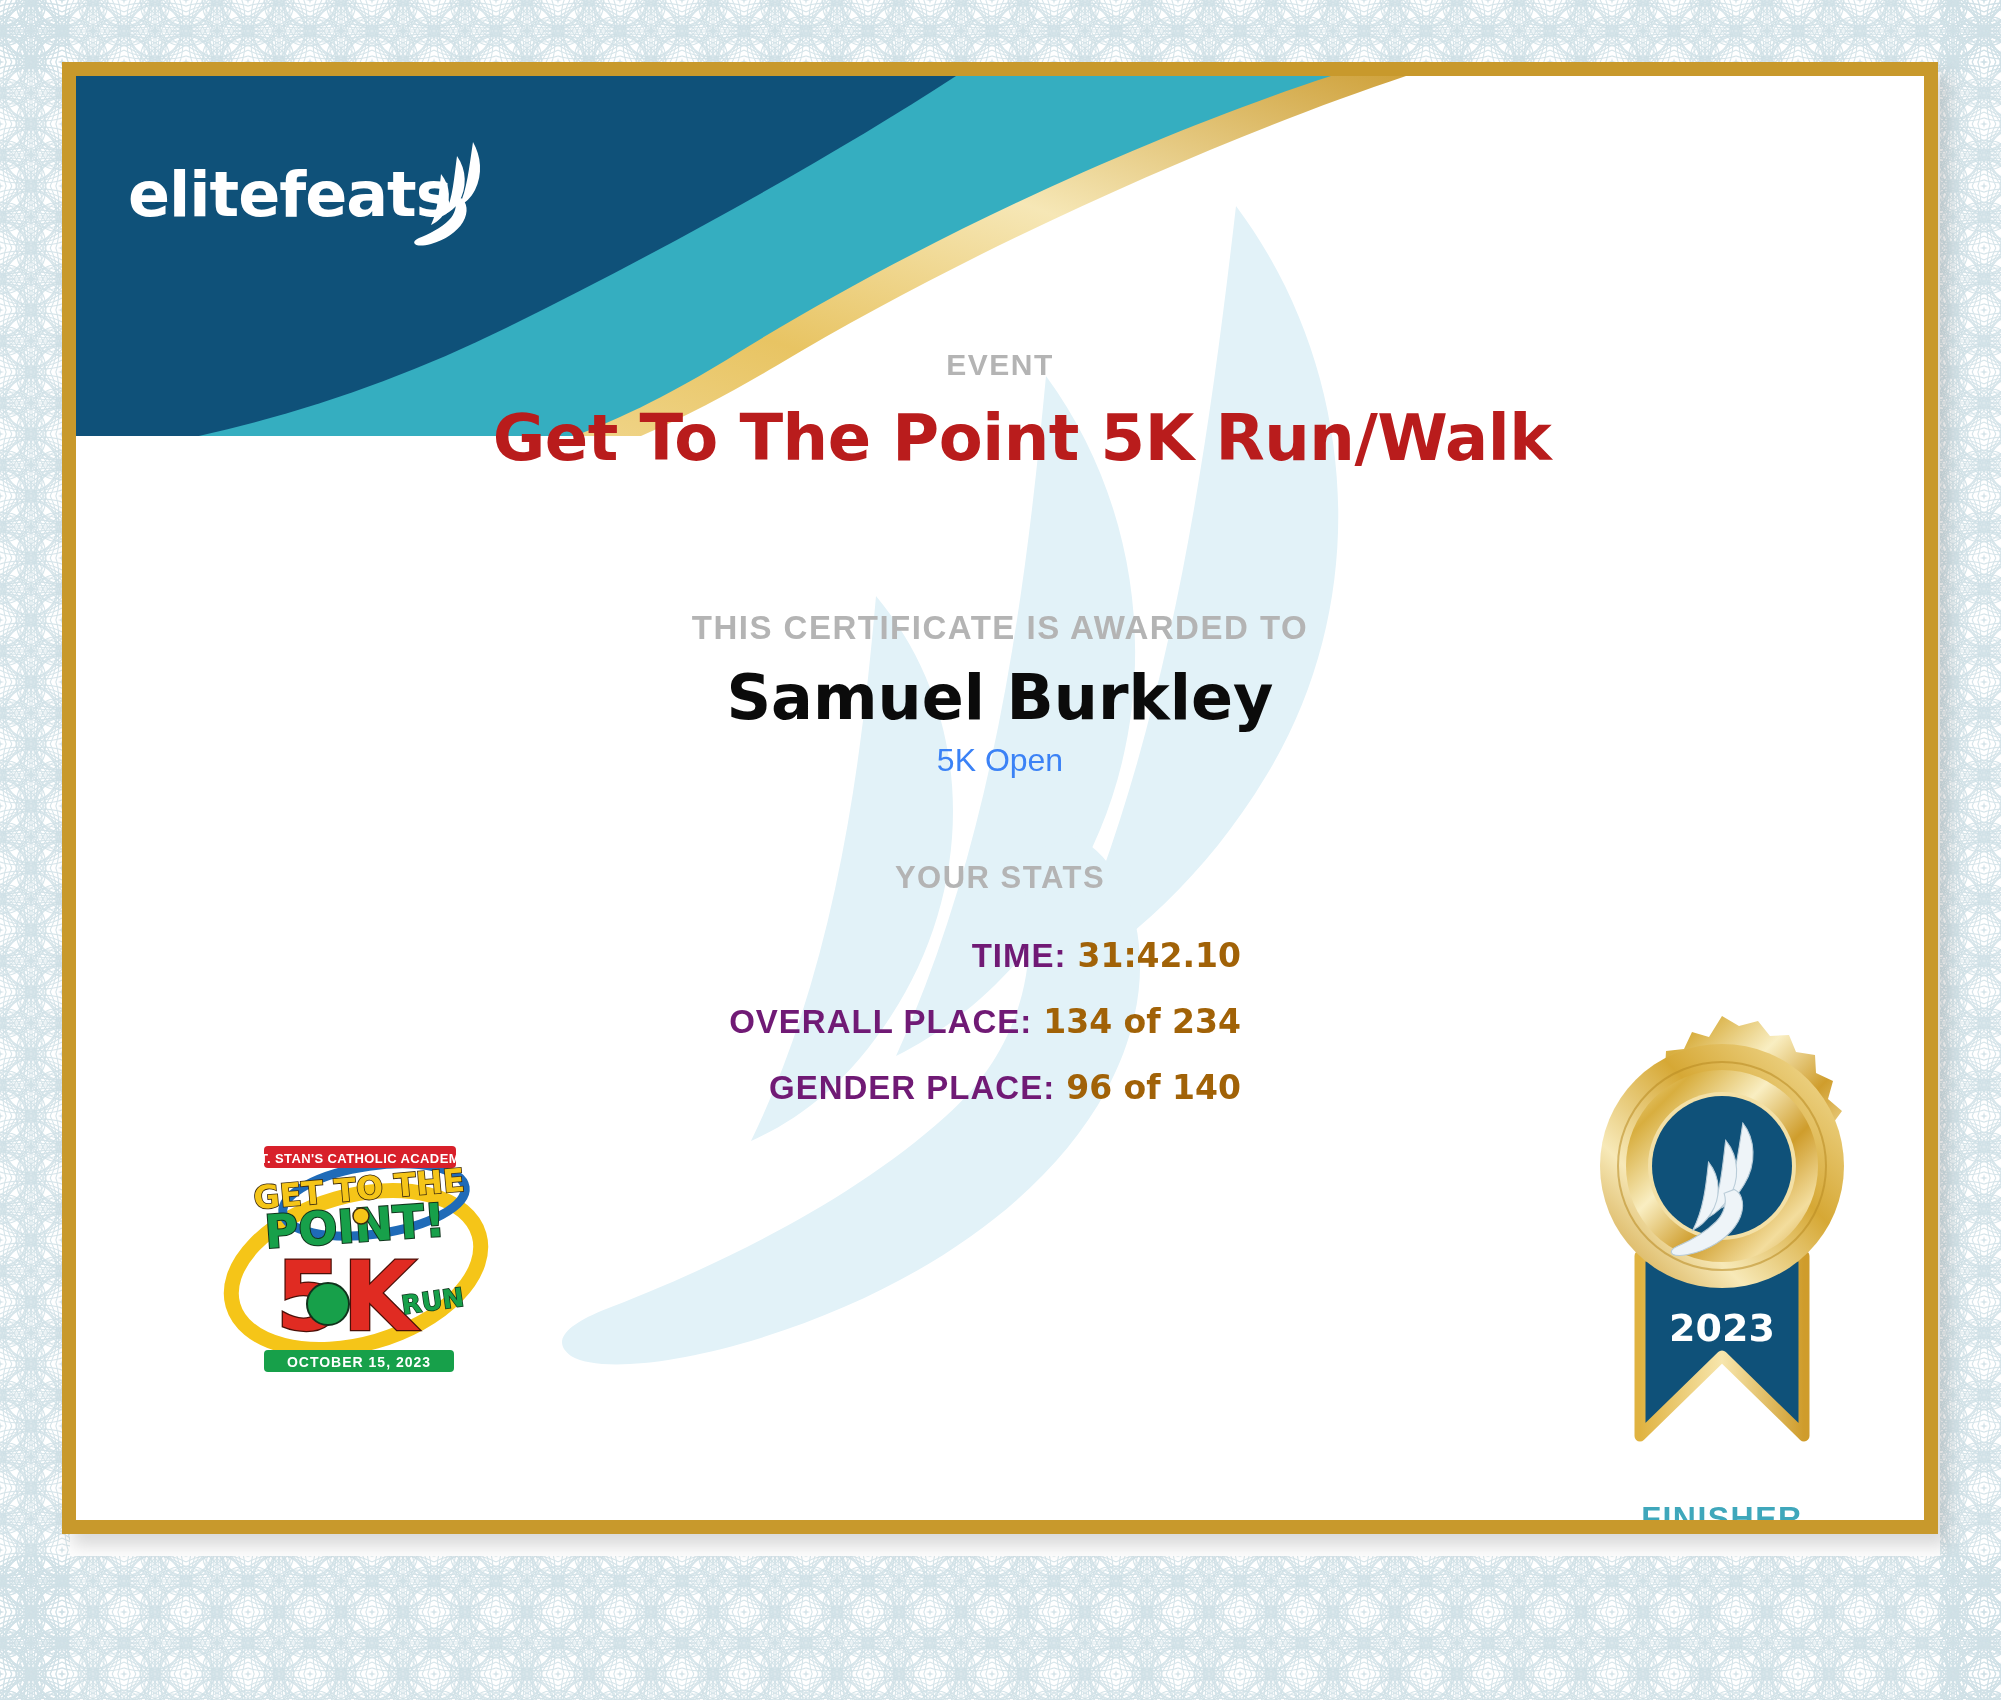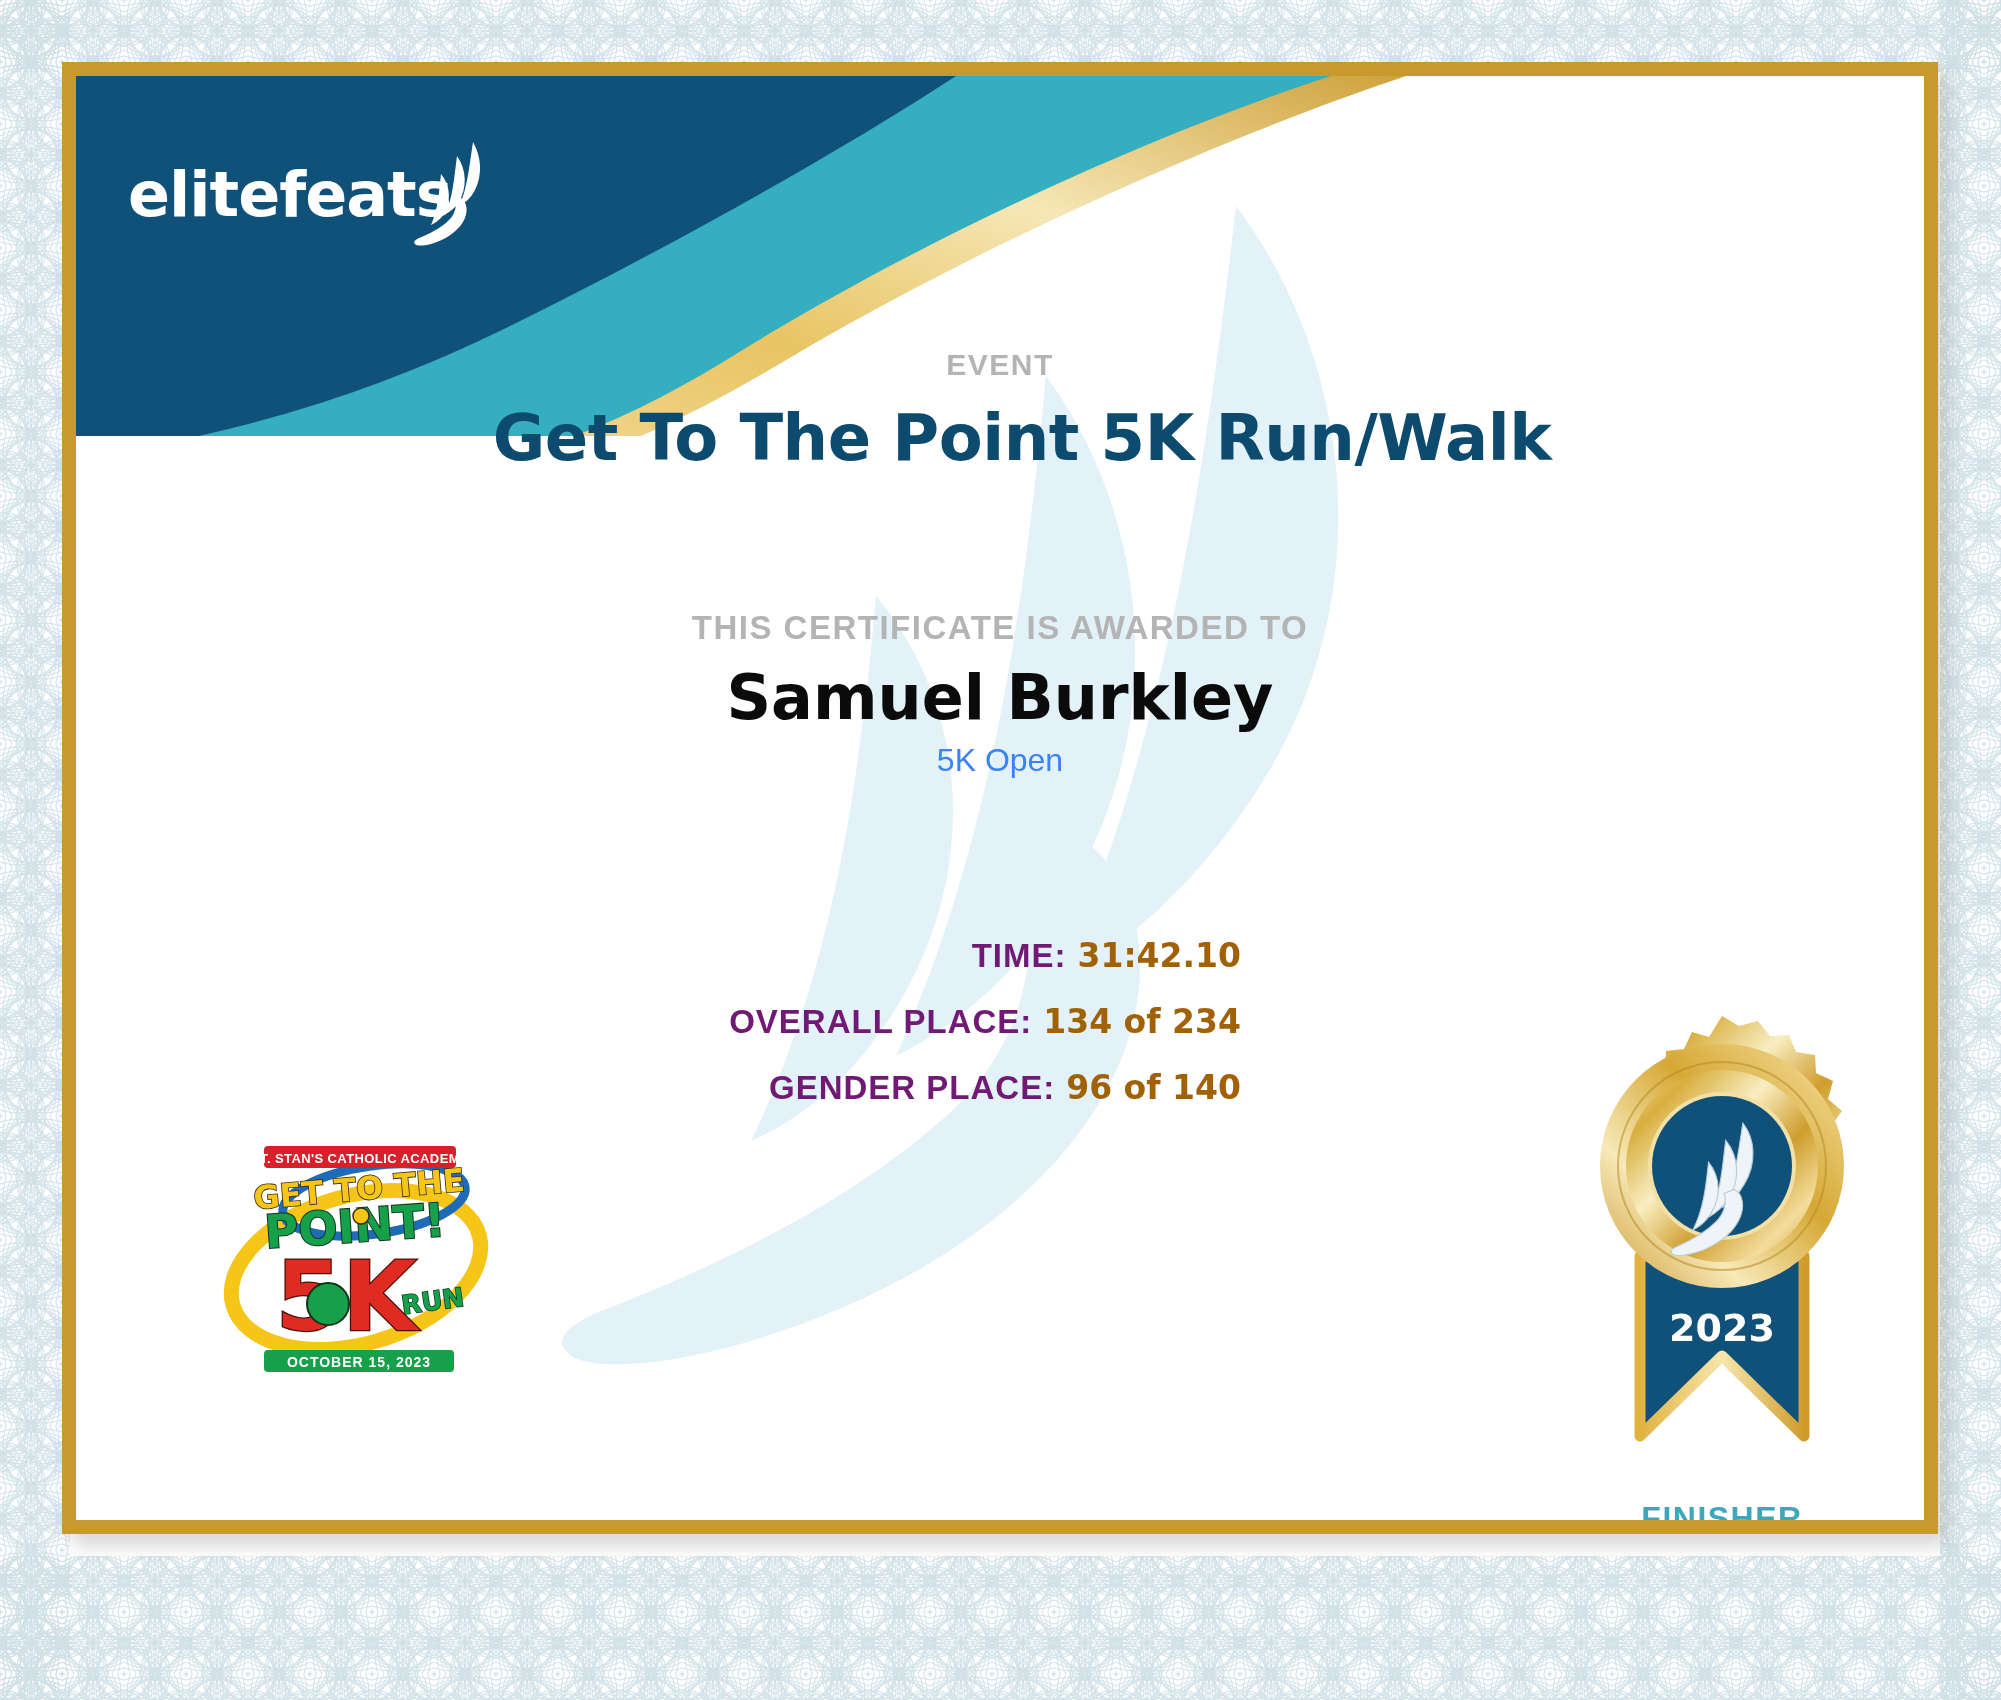--- a/index.html
+++ b/index.html
@@ -110,21 +110,21 @@
     text-align: center;
     font-size: 30px;
   }
   .event-title {
     position: absolute;
     left: 0; right: 0;
     top: 325px;
     text-align: center;
     font-size: 64px;
     font-weight: bold;
-    color: #0c4a6e;
+    color: #b91c1c;
     font-family: "DejaVu Sans", sans-serif;
     letter-spacing: -0.5px;
     padding-left: 44px;
   }
 
   .awarded-label {
     position: absolute;
     left: 0; right: 0;
     top: 533px;
     text-align: center;
@@ -308,20 +308,21 @@
 
       <div class="content">
 
         <div class="event-label label-muted">EVENT</div>
         <div class="event-title">Get To The Point 5K Run/Walk</div>
 
         <div class="awarded-label label-muted">THIS CERTIFICATE IS AWARDED TO</div>
         <div class="recipient-name">Samuel Burkley</div>
         <div class="recipient-division">5K Open</div>
 
+        <div class="stats-label label-muted">YOUR STATS</div>
 
         <div class="stats-list">
           <div class="stat-row">
             <span class="stat-key">TIME:</span>
             <span class="stat-val">31:42.10</span>
           </div>
           <div class="stat-row">
             <span class="stat-key">OVERALL PLACE:</span>
             <span class="stat-val">134 of 234</span>
           </div>

